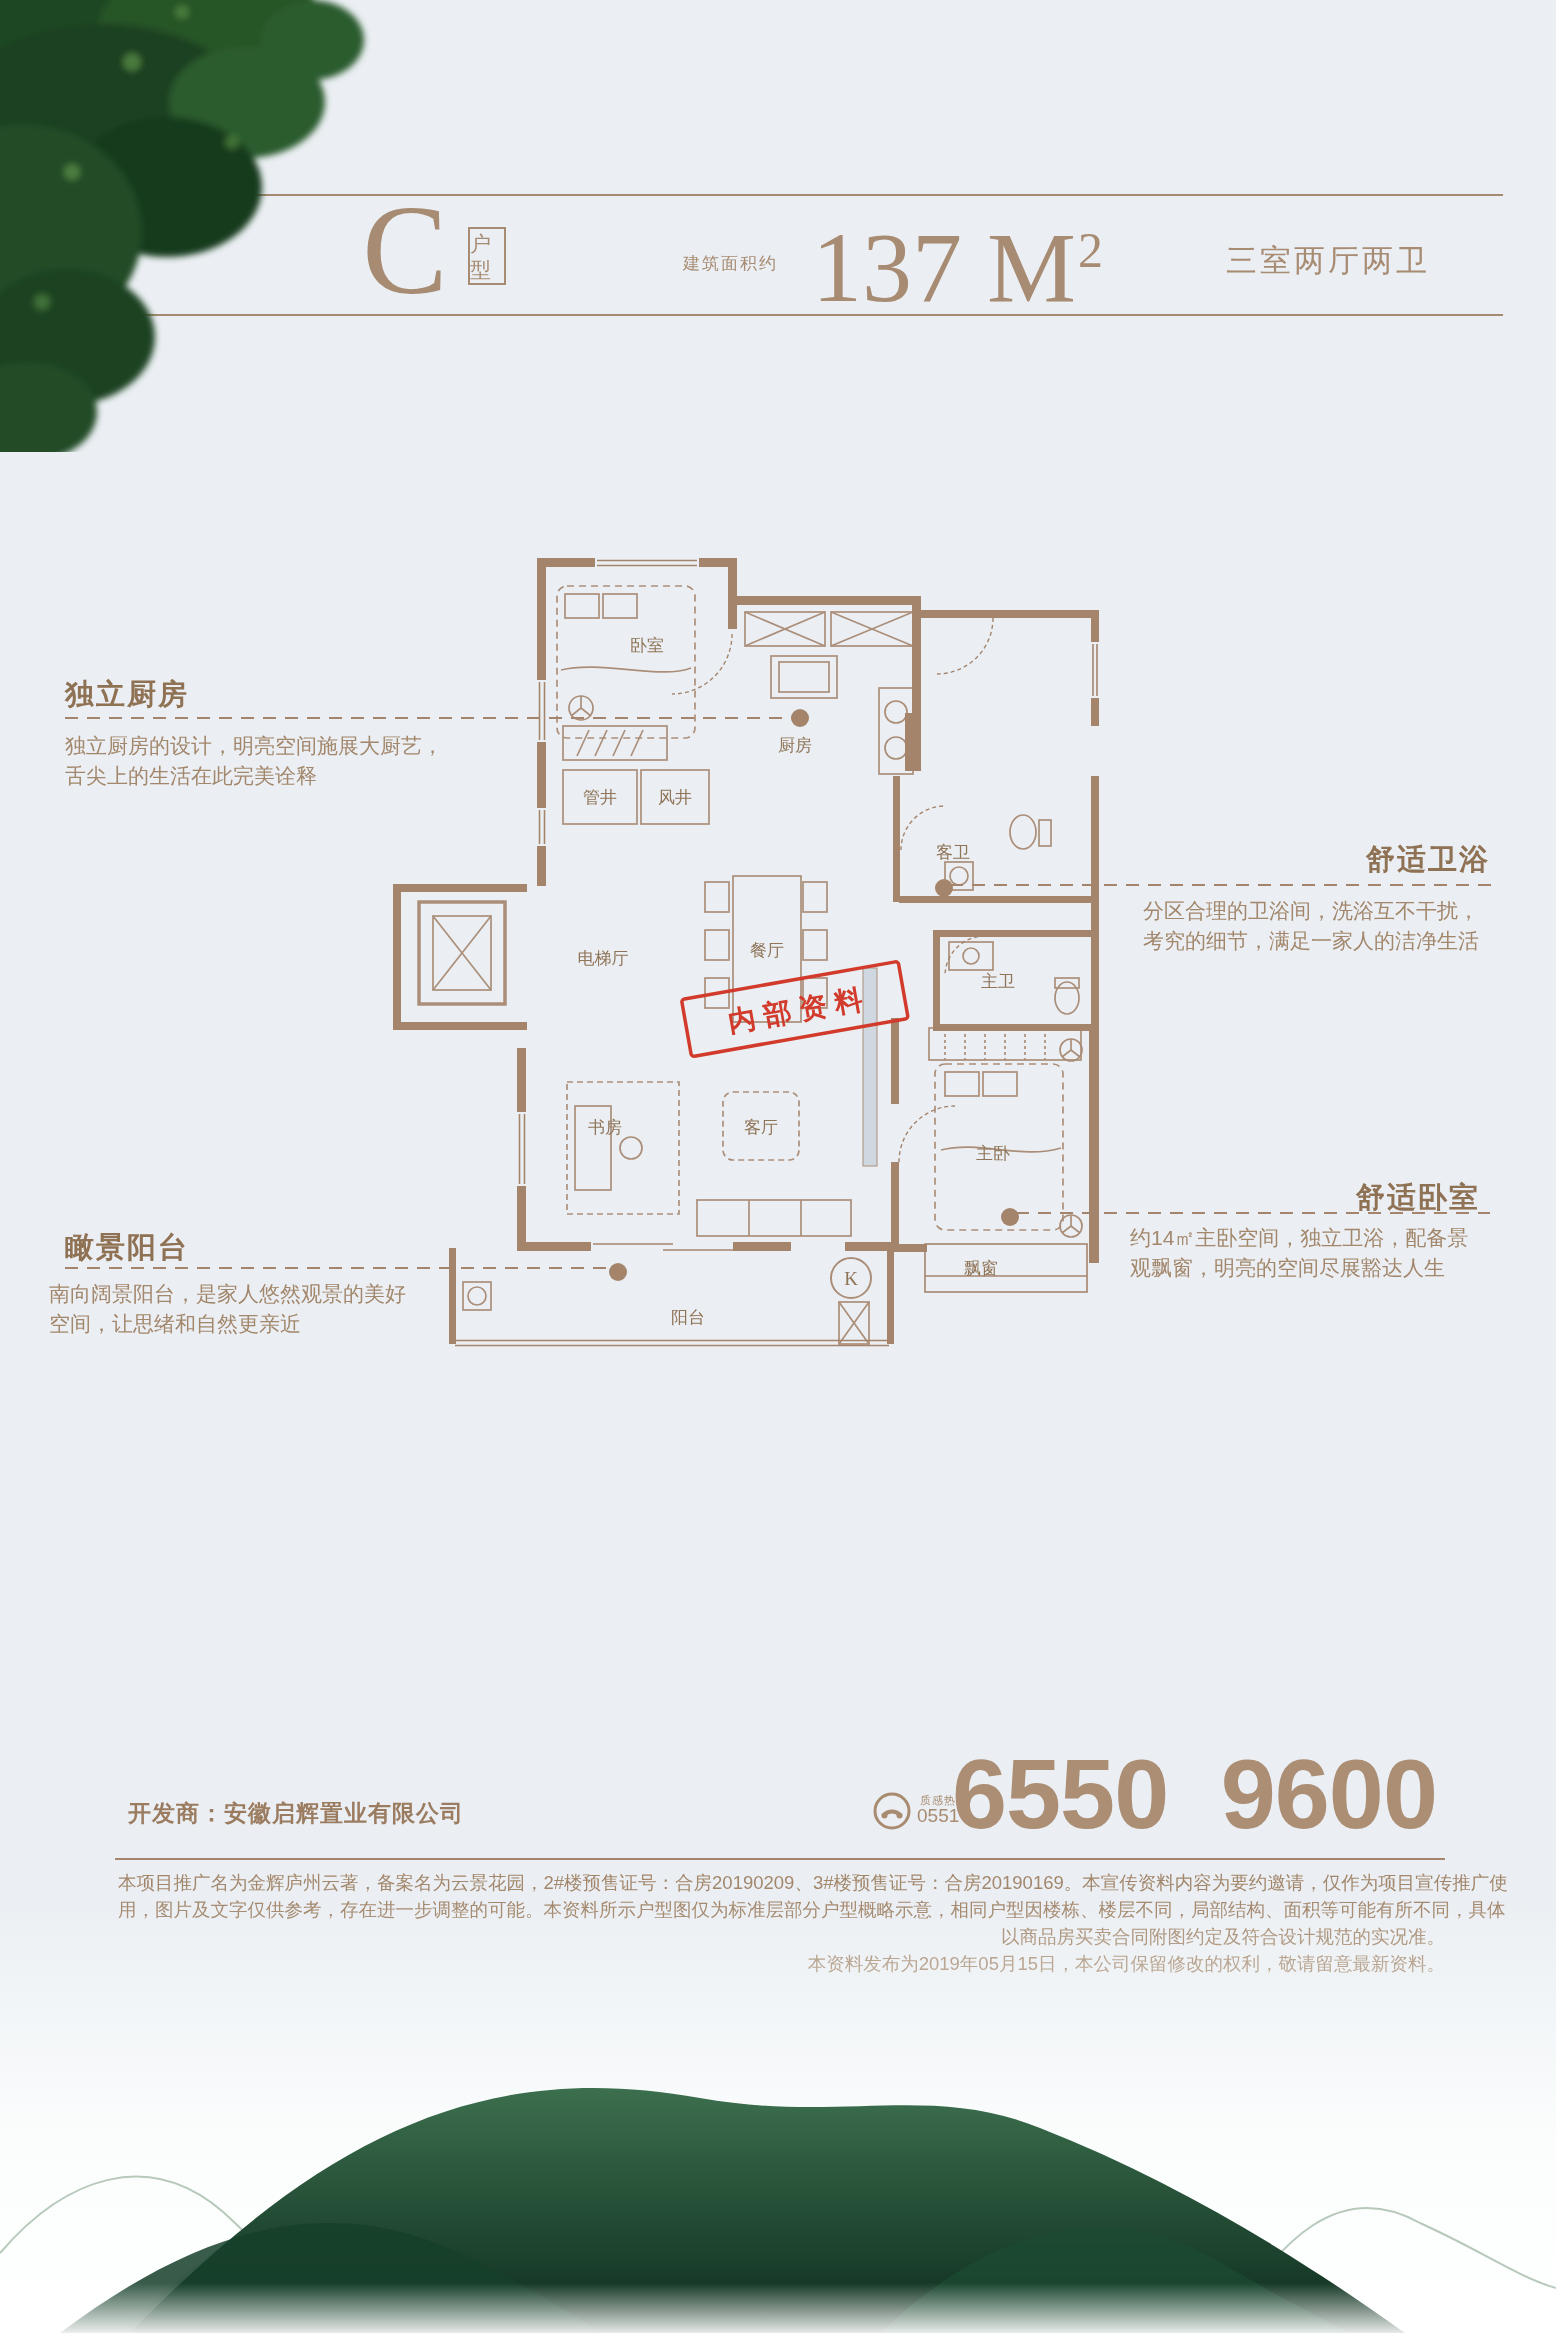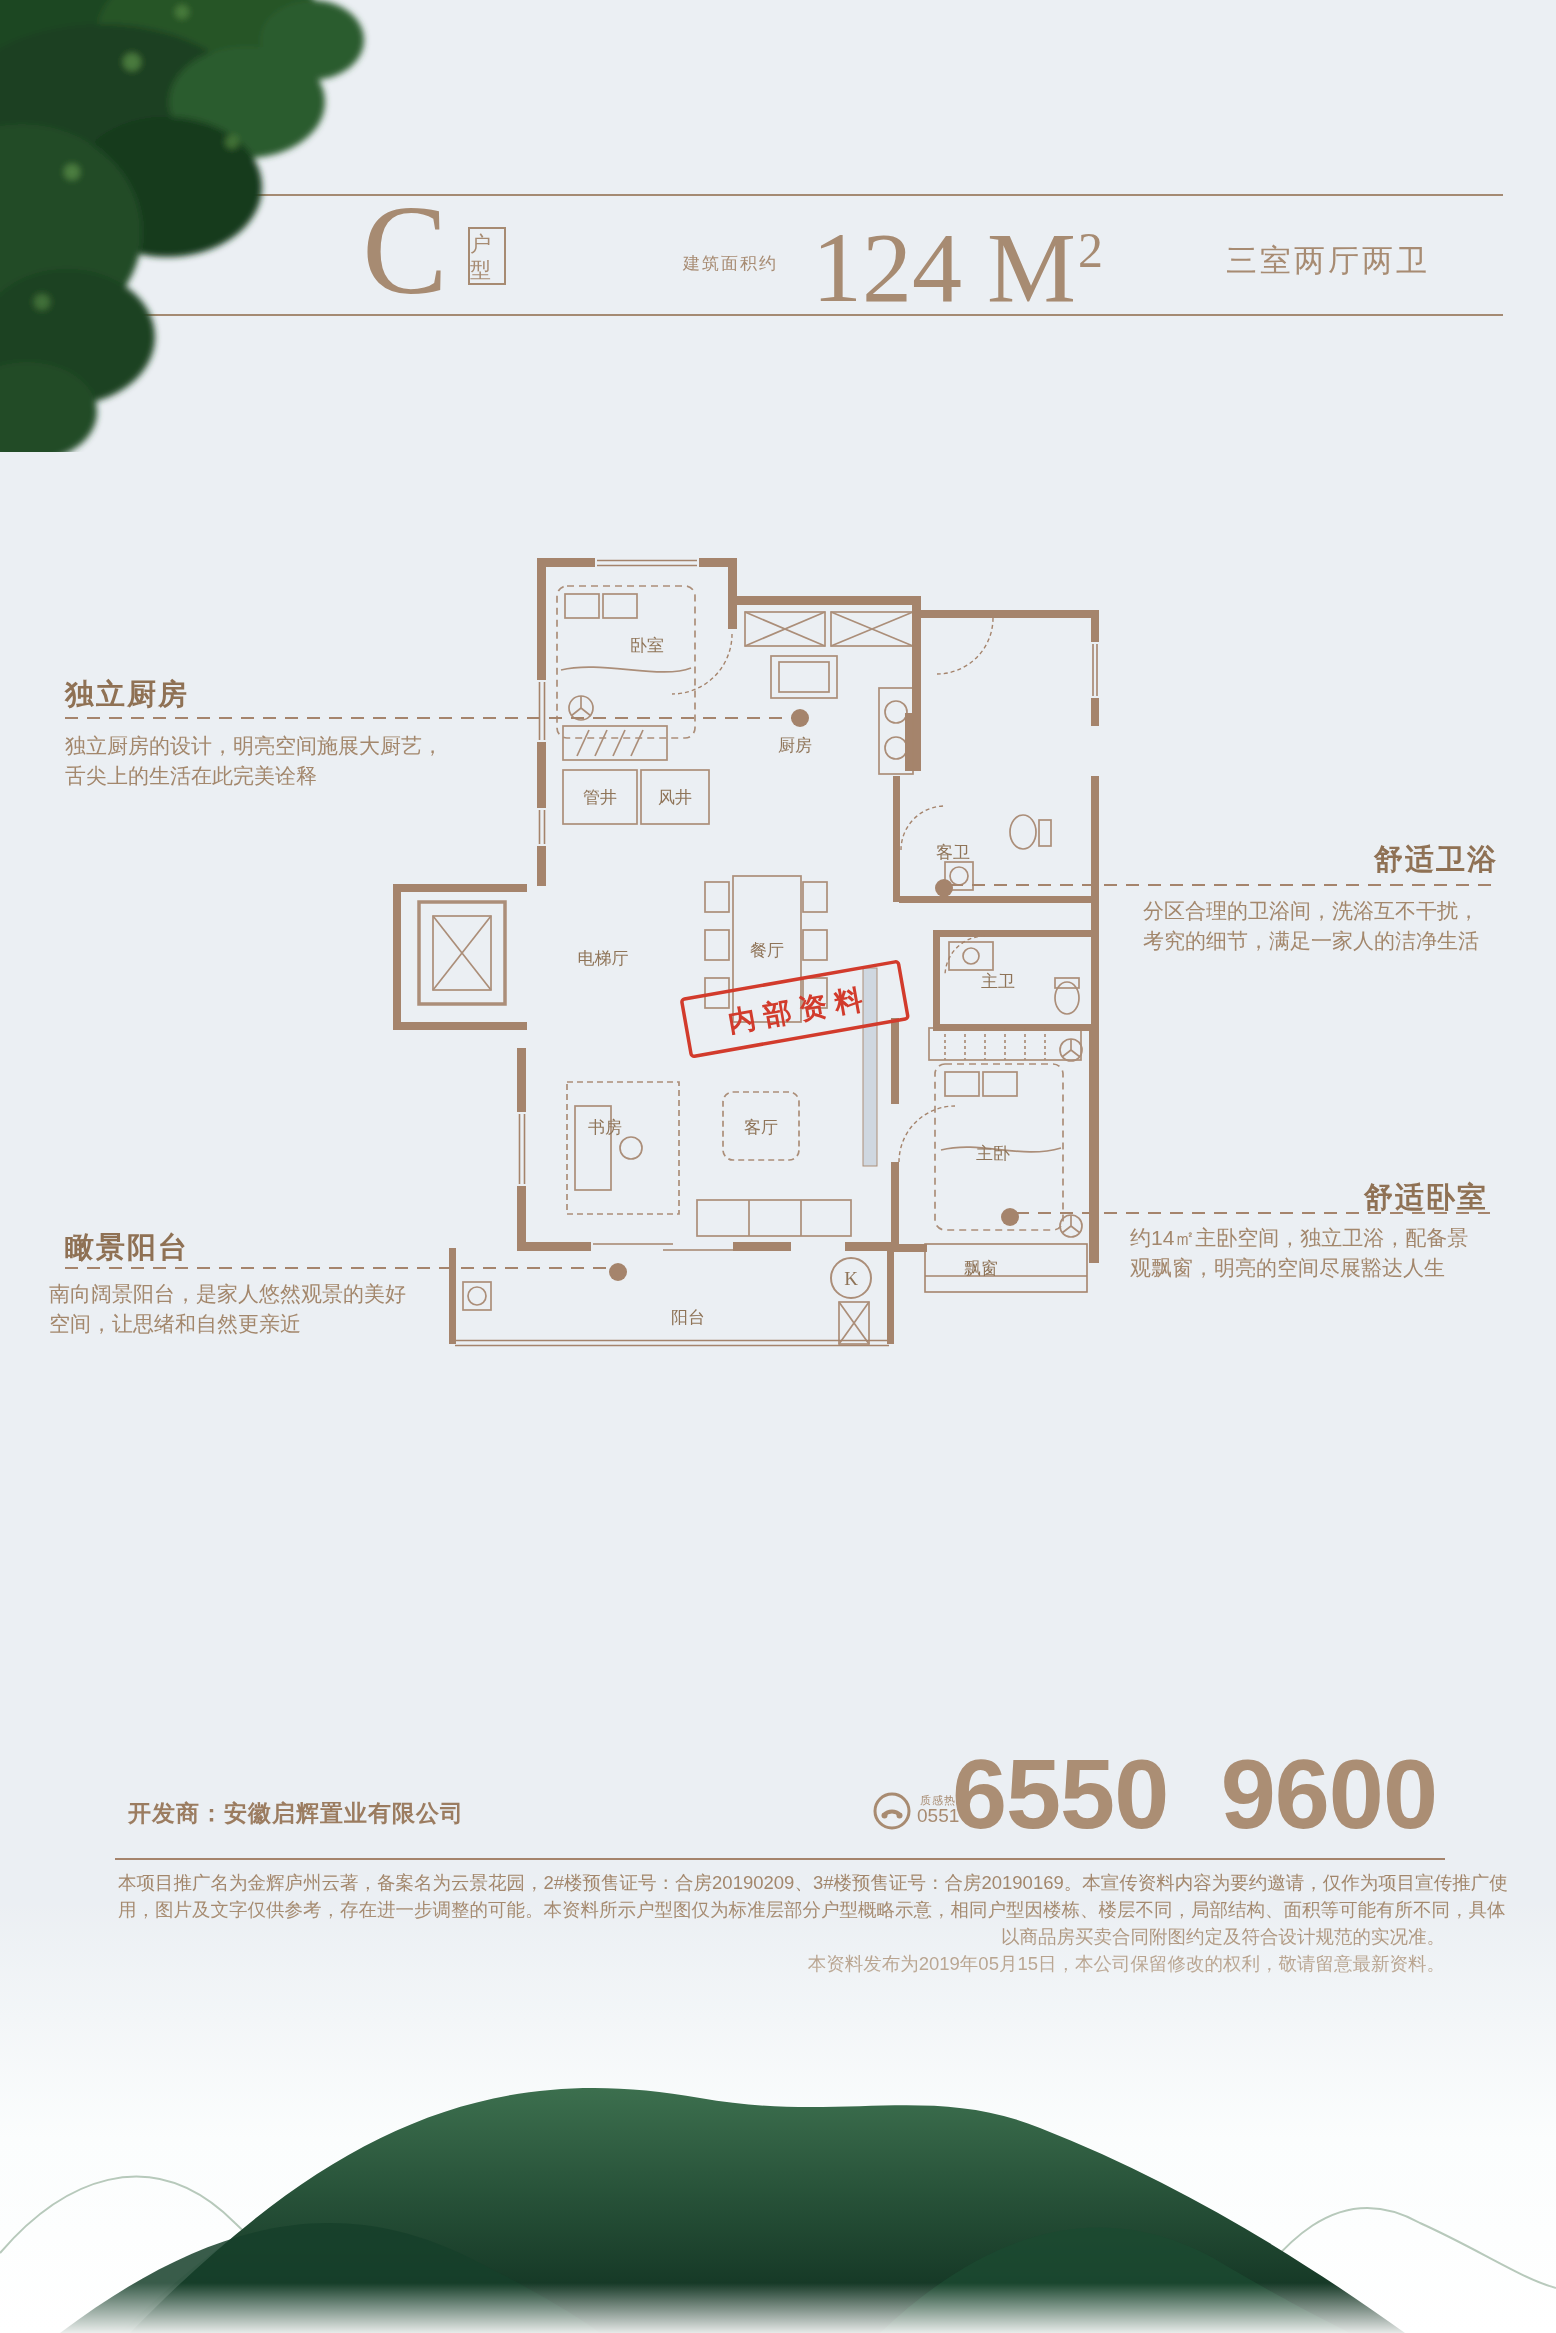--- a/index.html
+++ b/index.html
@@ -16,21 +16,21 @@
   .area-prefix{position:absolute;left:683px;top:252px;font-size:17px;letter-spacing:2px;color:#a78b72;}
   .area-value{position:absolute;left:812px;top:204px;font-family:"Liberation Serif","DejaVu Serif",serif;
     font-size:100px;line-height:92px;color:#a78b72;}
   .area-value sup{font-size:50px;vertical-align:34px;margin-left:2px;}
   .layout-text{position:absolute;left:1226px;top:240px;font-size:31px;letter-spacing:3px;color:#a78b72;}
   
   .ann-title{position:absolute;font-size:29px;font-weight:bold;color:#8f7154;letter-spacing:2px;}
   .ann-body{position:absolute;font-size:21px;line-height:30px;color:#a3876c;white-space:nowrap;}
   .leader{position:absolute;height:2px;
     background:repeating-linear-gradient(90deg,#a5846c 0 13px,rgba(0,0,0,0) 13px 22px);}
-  .right-align{text-align:right;margin-left:8px;}
+  .right-align{text-align:right;}
   
   .addr-line{position:absolute;left:128px;font-size:23px;font-weight:bold;color:#9b7c60;letter-spacing:1px;}
   .phone-big{position:absolute;left:952px;top:1746px;font-size:99px;font-weight:700;color:#ab8e74;
     letter-spacing:-1px;word-spacing:26px;line-height:95px;}
   .hotline-label{position:absolute;left:920px;top:1793px;font-size:11px;color:#a88b71;letter-spacing:1px;}
   .hotline-code{position:absolute;left:917px;top:1805px;font-size:19px;color:#a88b71;}
   .contact-rule{position:absolute;left:115px;top:1858px;width:1330px;height:2px;background:#a5846c;}
   .legal{position:absolute;left:118px;top:1869px;width:1327px;font-size:18.5px;line-height:27px;
     color:#a3876c;}
   .legal div{white-space:nowrap;}
@@ -46,21 +46,21 @@
 <body>
 
 <div class="page">
 
   <div class="rule" style="top:194px;"></div>
   <div class="rule" style="top:314px;"></div>
 
   <div class="type-letter">C</div>
   <div class="type-box">户型</div>
   <div class="area-prefix">建筑面积约</div>
-  <div class="area-value"><span>124 M</span><sup>2</sup></div>
+  <div class="area-value"><span>137 M</span><sup>2</sup></div>
   <div class="layout-text">三室两厅两卫</div>
 
   <div class="leader" style="left:65px;top:717px;width:730px;"></div>
   <div class="leader" style="left:950px;top:884px;width:542px;"></div>
   <div class="leader" style="left:1016px;top:1212px;width:474px;"></div>
   <div class="leader" style="left:65px;top:1267px;width:546px;"></div>
 
   <div class="ann-title" style="left:65px;top:675px;">独立厨房</div>
   <div class="ann-body" style="left:65px;top:731px;">
     <div>独立厨房的设计，明亮空间施展大厨艺，</div>

